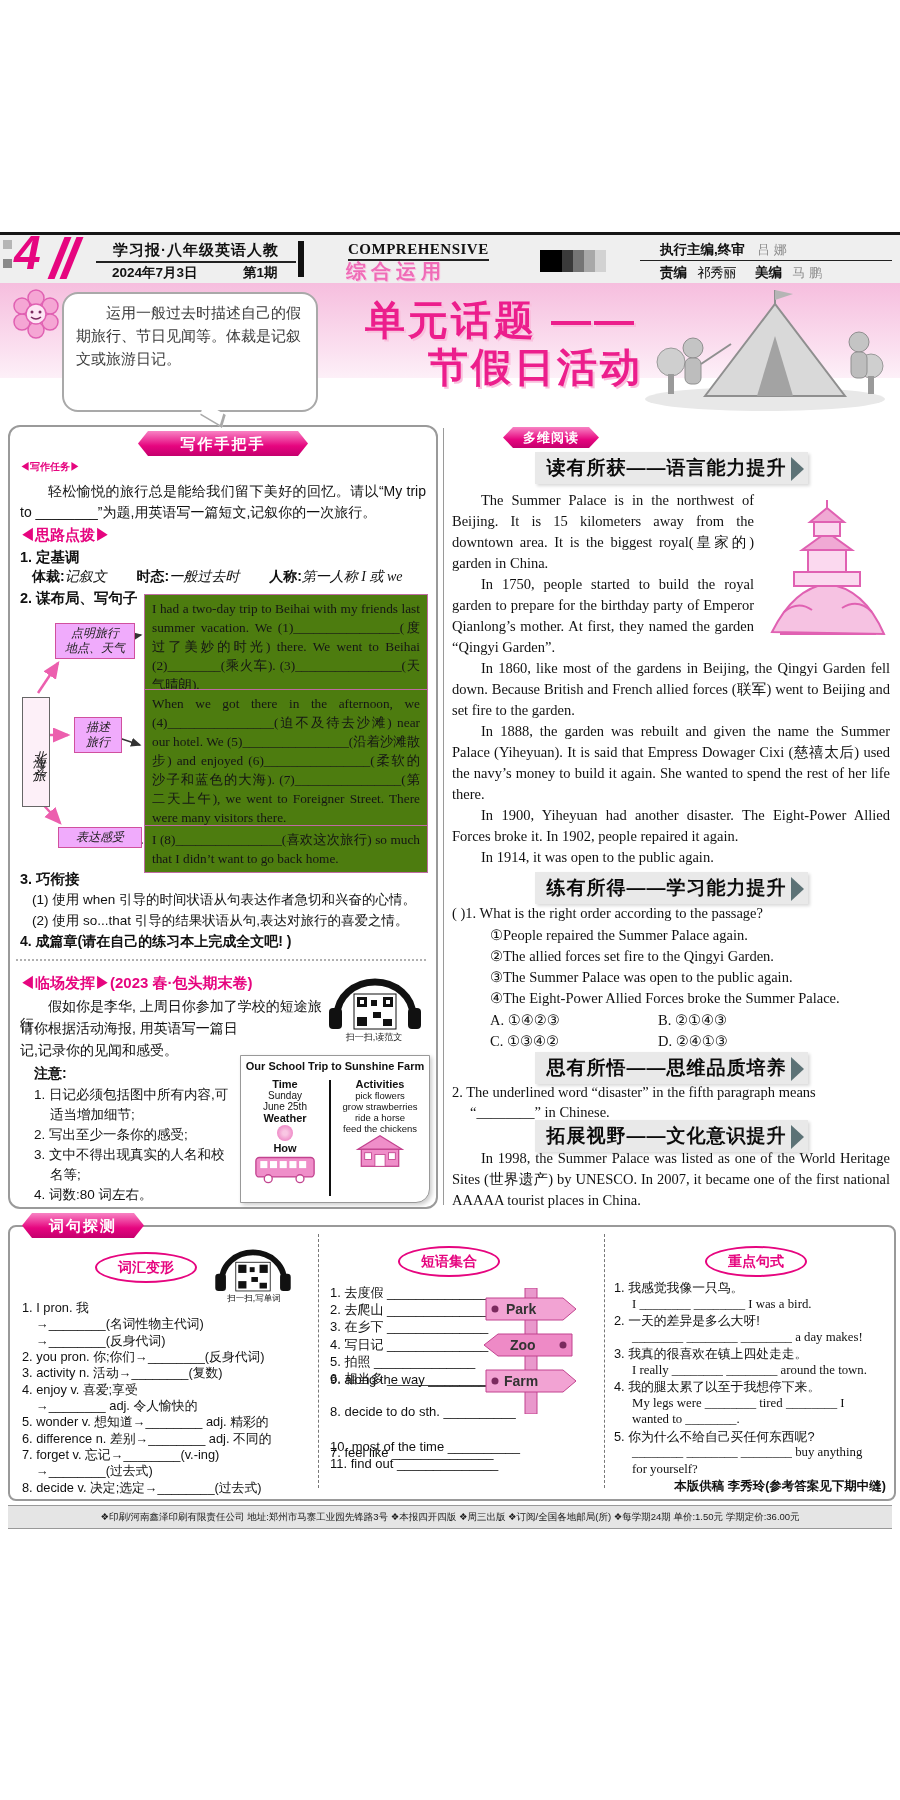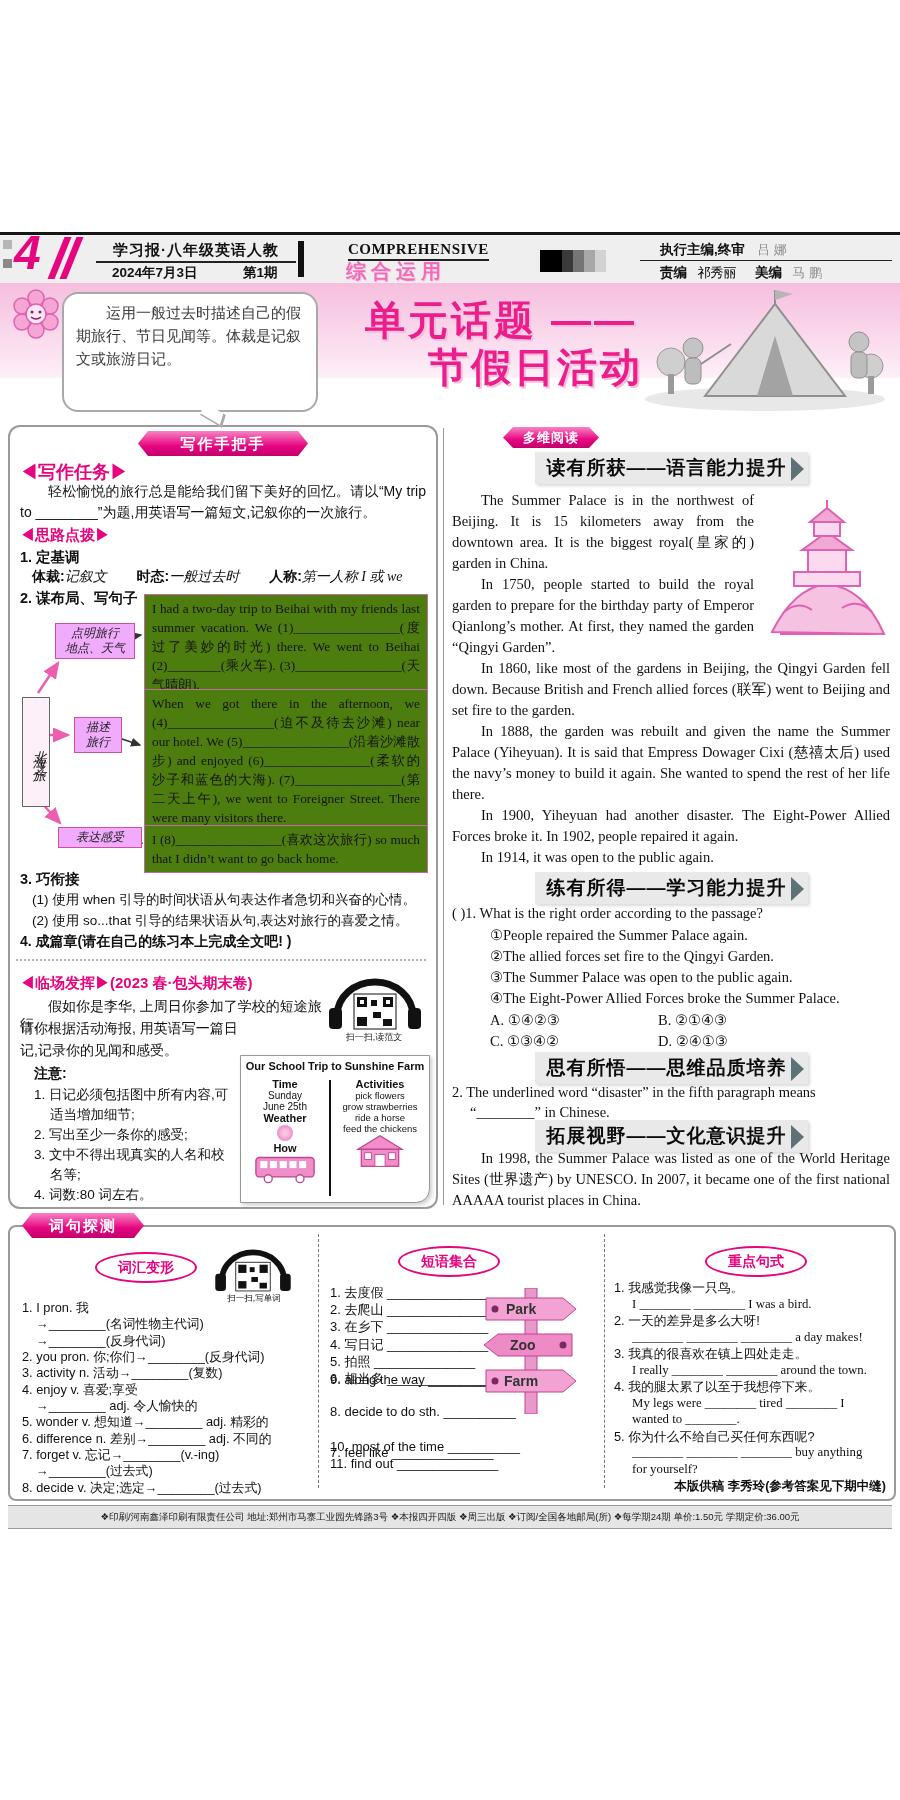--- a/index.html
+++ b/index.html
@@ -107,21 +107,21 @@
     <rect x="50" y="74" width="16" height="26" rx="6" fill="#bdbdbd" stroke="#8f8f8f"></rect>
     <circle cx="224" cy="58" r="10" fill="#c4c4c4" stroke="#8f8f8f"></circle>
     <rect x="216" y="68" width="16" height="26" rx="6" fill="#bdbdbd" stroke="#8f8f8f"></rect>
     <line x1="66" y1="80" x2="96" y2="60" stroke="#8f8f8f" stroke-width="2"></line>
   </svg>
 
   <div class="abs" style="left:8px;top:425px;width:426px;height:780px;border:2px solid #9a9a9a;border-radius:12px;background:#fff;">
 
     <div class="pill" style="left:128px;top:4px;width:170px;height:25px;font-size:15px;line-height:25px;letter-spacing:2px;">写作手把手</div>
 
-    <div class="abs b magenta" style="left:10px;top:33px;font-size:18px;">◀写作任务▶</div>
+    <div class="abs b magenta" style="left:10px;top:33px;font-size:10px;">◀写作任务▶</div>
     <p class="abs" style="left:10px;top:54px;width:406px;font-size:14px;line-height:21px;text-indent:2em;text-align:justify;">轻松愉悦的旅行总是能给我们留下美好的回忆。请以“My trip to ________”为题,用英语写一篇短文,记叙你的一次旅行。</p>
 
     <div class="abs b magenta" style="left:10px;top:99px;font-size:15px;">◀思路点拨▶</div>
 
     <div class="abs b" style="left:10px;top:121px;font-size:14.5px;">1. 定基调</div>
     <div class="abs" style="left:22px;top:141px;font-size:14px;width:400px;">
       <span class="b">体裁:</span><span class="serif" style="font-style:italic;">记叙文</span>
       <span class="b" style="margin-left:26px;">时态:</span><span class="serif" style="font-style:italic;">一般过去时</span>
       <span class="b" style="margin-left:26px;">人称:</span><span class="serif" style="font-style:italic;">第一人称 I 或 we</span>
     </div>

